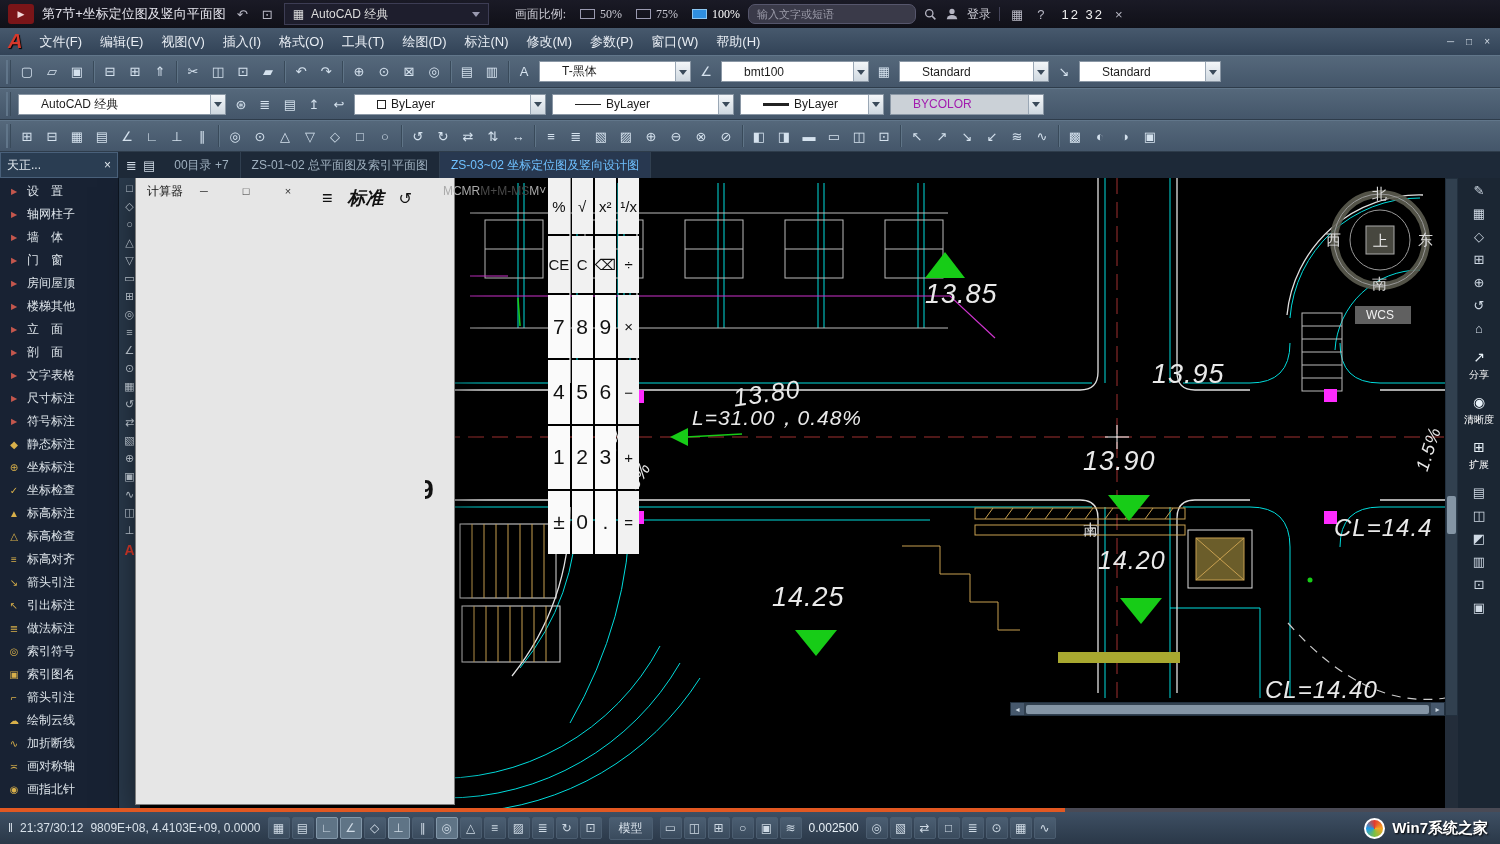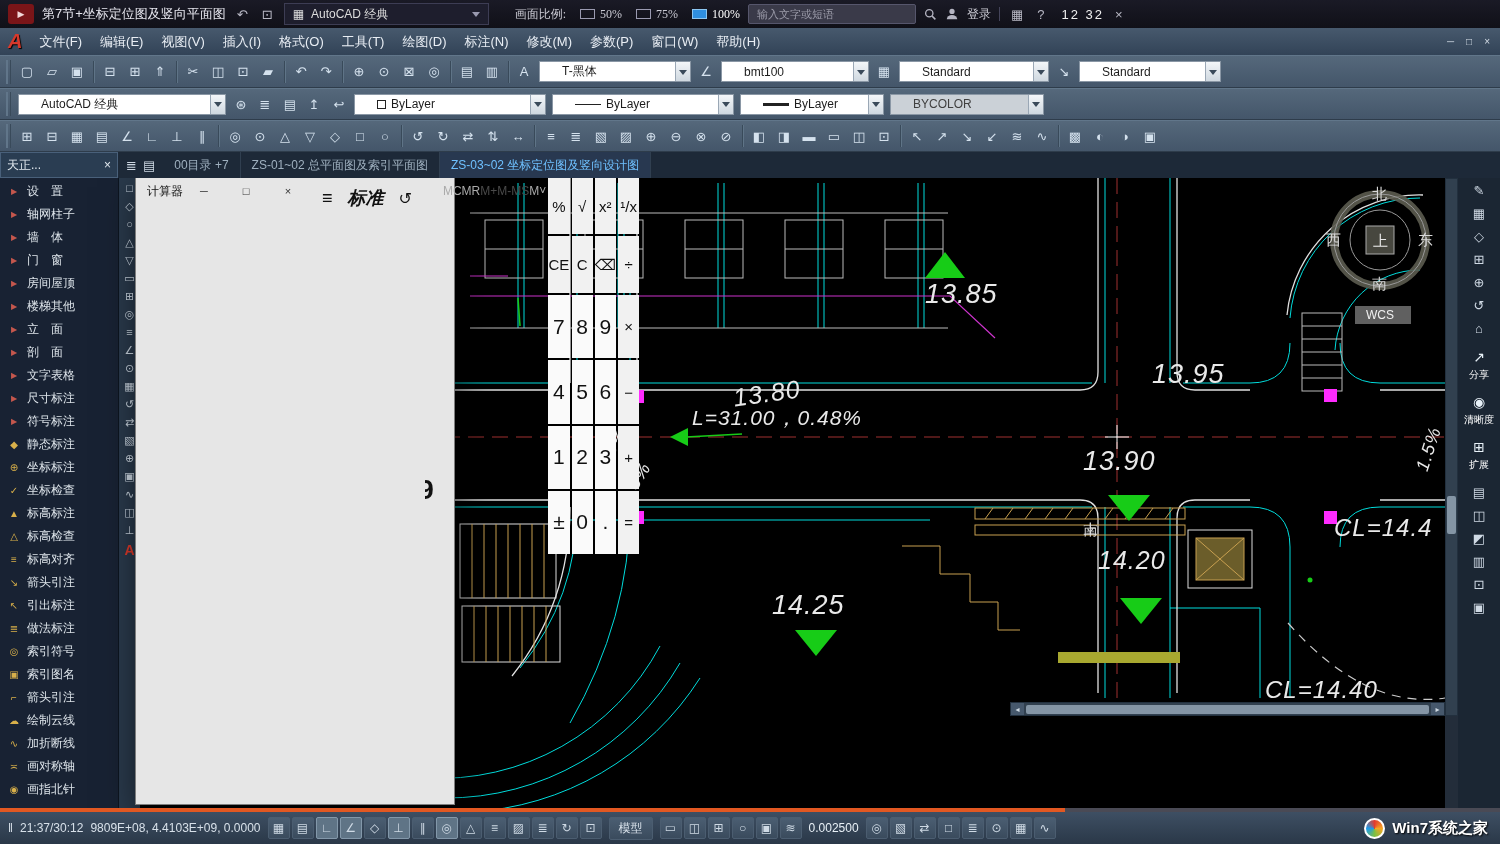--- a/index.html
+++ b/index.html
@@ -15,21 +15,21 @@
   .ptitle{color:#e6e6ee;font-size:13px;white-space:nowrap;}
   .pbtn{color:#b8b8c4;font-size:13px;padding:0 3px;}
   .pselect{display:flex;align-items:center;gap:7px;border:1px solid #3d3d54;background:#1e1e2d;height:22px;
            padding:0 8px;min-width:205px;color:#ddd;}
   .pselect .tri{margin-left:auto;border:4px solid transparent;border-top:5px solid #9a9ab0;margin-top:5px;}
   .scalegrp{display:flex;align-items:center;gap:14px;margin-left:18px;font-family:Liberation Serif, serif;}
   .scalebtn{display:flex;align-items:center;gap:5px;color:#c9c9d2;}
   .scale-ic{width:15px;height:10px;border:1px solid #9a9ab0;background:transparent;}
   .scalebtn.active{color:#fff;}
   .scalebtn.active .scale-ic{background:#2f8fe0;border-color:#8cc6f2;}
-  .psearch{width:168px;height:20px;background:#3a3a49;border:1px solid #56566c;border-radius:2px;
+  .psearch{width:168px;height:20px;background:#3a3a49;border:1px solid #56566c;border-radius:7px;
            color:#ddd;font-size:11px;padding:0 8px;outline:none;}
   .psearch::placeholder{color:#9a9aa8;}
   .pclock{color:#f0f0f0;font-size:13px;letter-spacing:2px;margin-left:6px;}
   .psep{width:1px;height:14px;background:#44445a;}
 
   
   .menubar{height:27px;background:linear-gradient(#47596d,#324357);display:flex;align-items:center;
            padding:0 6px;color:#e9eef4;font-size:13px;}
   .acadlogo{color:#d6392c;font-weight:bold;font-size:20px;font-style:italic;margin:0 8px 0 2px;text-shadow:1px 1px 1px #000;}
   .menu-item{padding:2px 9px;white-space:nowrap;}
@@ -45,21 +45,21 @@
   .ticon.sep{width:7px;border:none;}
   .ticon.sep::after{content:"";display:block;width:1px;height:22px;background:#394a5a;border-right:1px solid #5f7487;}
   .grip{width:5px;height:24px;border-left:2px solid #61768a;border-right:1px solid #394a5a;margin:0 4px 0 1px;}
   .iconrow{display:flex;align-items:center;gap:1px;}
   .combo{height:21px;background:#fff;border:1px solid #8a97a5;display:inline-flex;align-items:center;
          font-size:12px;color:#1c1c1c;padding-left:22px;gap:5px;margin:0 3px;overflow:hidden;flex:0 0 auto;}
   .combo .val{white-space:nowrap;overflow:hidden;}
   .combo .arr{width:15px;height:100%;margin-left:auto;background:linear-gradient(#f3f6f9,#cfd8e0);
               border-left:1px solid #9aa7b5;display:flex;align-items:center;justify-content:center;flex:0 0 auto;}
   .combo .arr::after{content:"";border:4px solid transparent;border-top:5px solid #3a4a5a;margin-top:5px;}
-  .combo.disabled{background:#cbd1d7;color:#404040;gap:24px;}
+  .combo.disabled{background:#cbd1d7;color:#a21caf;gap:24px;}
   .cb-ts{width:152px;}.cb-ds{width:148px;}.cb-tbs{width:150px;}.cb-ml{width:142px;}
   .cb-ws{width:208px;}.cb-layer{width:358px;}.cb-color{width:192px;}.cb-lt{width:182px;}.cb-lw{width:144px;}.cb-ps{width:154px;}
   .mini{width:9px;height:9px;flex:0 0 auto;}
   .mini.bulb{background:#f5c518;border-radius:50%;}
   .mini.frz{background:#2fb6d9;border-radius:2px;}
   .mini.lock{background:#c9cfd6;border:1px solid #7a8693;}
   .mini.chip{background:#fff;border:1px solid #222;}
   .linesample{width:26px;border-top:1px solid #222;flex:0 0 auto;}
   .linesample.thick{border-top-width:3px;}
 
@@ -746,21 +746,21 @@
 
       
       <div class="dlabel" style="left:785px;top:103px;font-size:27px;">13.85</div>
       <div class="dlabel" style="left:593px;top:203px;font-size:25px;transform:rotate(-8deg);">13.80</div>
       <div class="dlabel" style="left:552px;top:229px;font-size:21px;">L=31.00，0.48%</div>
       <div class="dlabel" style="left:448px;top:262px;font-size:18px;transform:rotate(-58deg);">1.5%</div>
       <div class="dlabel" style="left:472px;top:296px;font-size:18px;transform:rotate(-58deg);">1.5%</div>
       <div class="dlabel" style="left:1266px;top:262px;font-size:18px;transform:rotate(-72deg);">1.5%</div>
       <div class="dlabel" style="left:1012px;top:183px;font-size:27px;">13.95</div>
       <div class="dlabel" style="left:943px;top:270px;font-size:27px;">13.90</div>
-      <div class="dlabel" style="left:632px;top:406px;font-size:27px;margin-top:8px;">14.25</div>
+      <div class="dlabel" style="left:632px;top:406px;font-size:27px;">14.25</div>
       <div class="dlabel" style="left:958px;top:370px;font-size:25px;">14.20</div>
       <div class="dlabel" style="left:1194px;top:338px;font-size:24px;">CL=14.4</div>
       <div class="dlabel" style="left:1125px;top:500px;font-size:24px;">CL=14.40</div>
       <div class="dlabel vtext" style="left:944px;top:332px;font-size:14px;color:#dddddd;">上南</div>
       <div class="dlabel plain" style="left:1226px;top:131px;font-size:12px;color:#f0f0f0;">WCS</div>
       <div class="dlabel plain" style="left:1232px;top:8px;font-size:15px;color:#d8d8d8;">北</div>
       <div class="dlabel plain" style="left:1186px;top:54px;font-size:15px;color:#d8d8d8;">西</div>
       <div class="dlabel plain" style="left:1232px;top:98px;font-size:15px;color:#d8d8d8;">南</div>
       <div class="dlabel plain" style="left:1278px;top:54px;font-size:15px;color:#d8d8d8;">东</div>
       <div class="dlabel plain" style="left:1233px;top:55px;font-size:15px;color:#e8e8e8;">上</div>

